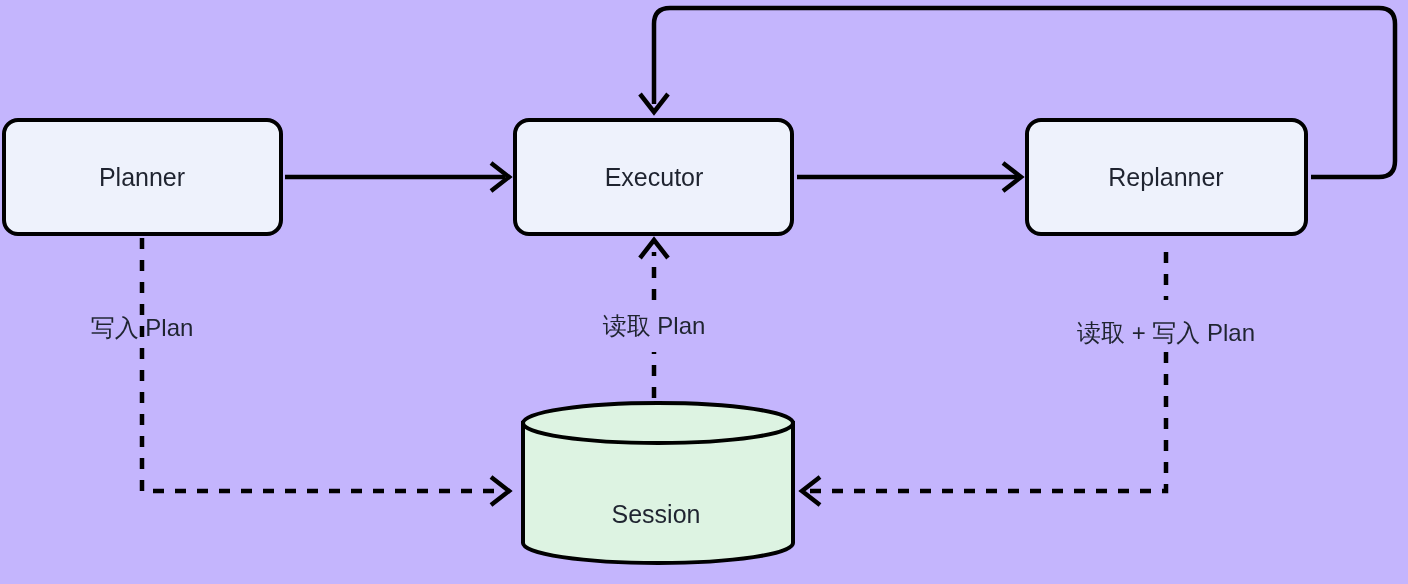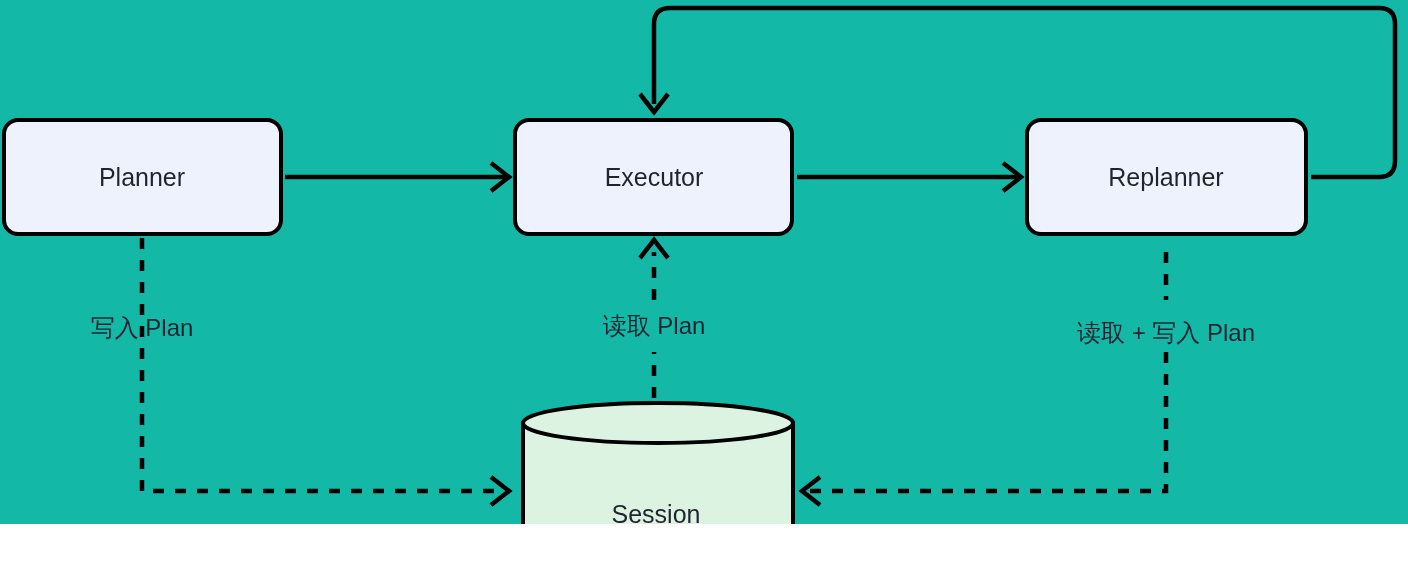--- a/index.html
+++ b/index.html
@@ -6,22 +6,22 @@
     margin: 0;
     padding: 0;
     background: #ffffff;
   }
   body {
     font-family: "Liberation Sans", "DejaVu Sans", sans-serif;
   }
   #diagram-root {
     position: relative;
     width: 1408px;
-    height: 524px;
-    background: #14b8a6;
+    height: 584px;
+    background: #c4b5fd;
     overflow: hidden;
   }
   #diagram-svg {
     position: absolute;
     left: 0;
     top: 0;
     width: 1408px;
     height: 584px;
   }
   .node-label {

